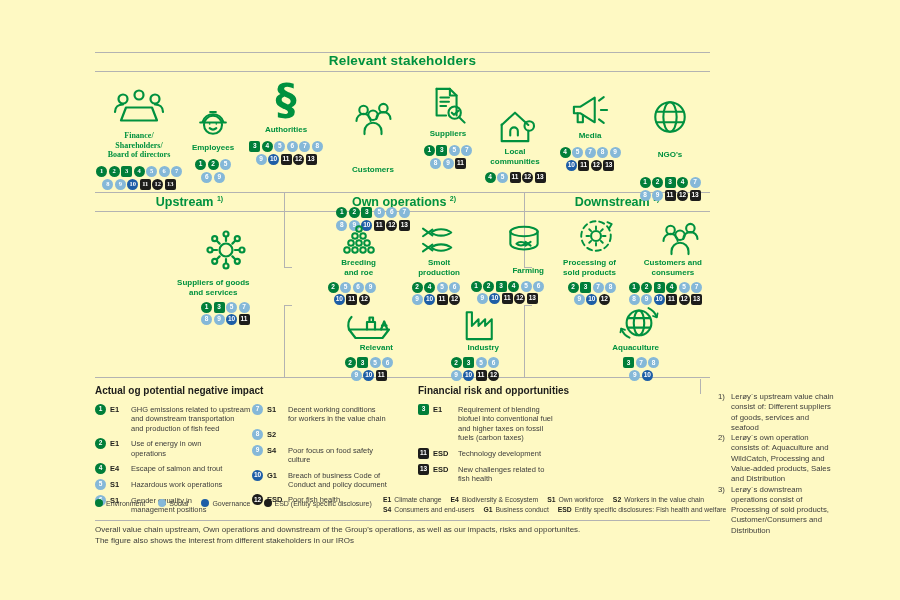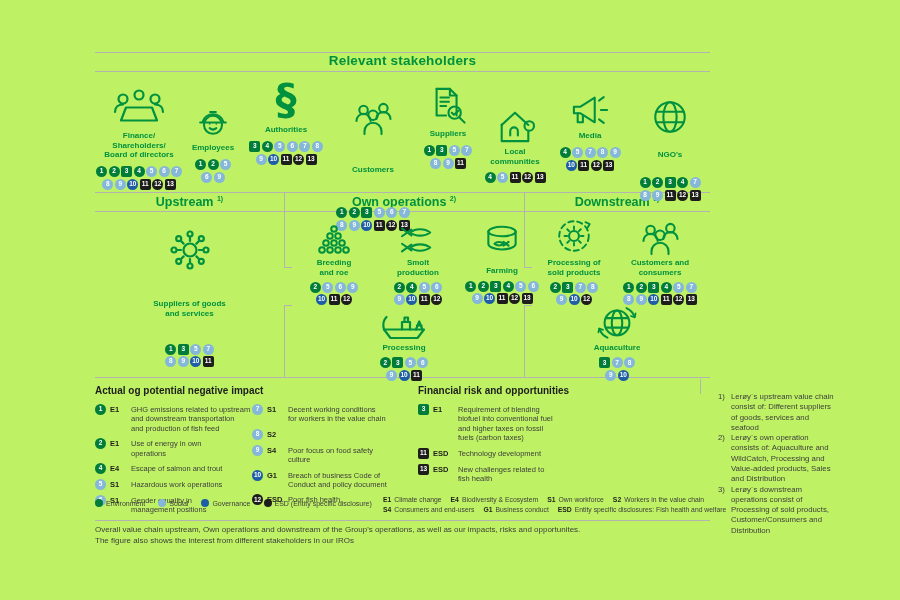--- a/index.html
+++ b/index.html
@@ -1,31 +1,31 @@
 <!DOCTYPE html>
 <html style="--brand: #00913f; --env: #007e39; --soc: #85b8d8; --gov: #1e5ea6; --esd: #1d1d1b;"><head>
 <meta charset="utf-8">
 <style>
   html,body{margin:0;padding:0;background:#ffffff;}
   body{width:900px;height:600px;overflow:hidden;font-family:"Liberation Sans",sans-serif;
        -webkit-font-smoothing:antialiased;}
-  #canvas{position:relative;width:900px;height:600px;background:#bef264;}
+  #canvas{position:relative;width:900px;height:600px;background:#fef9c3;}
 
   .rule{position:absolute;background:#b3b3b2;}
   .h{height:1px;} .v{width:1px;}
   .title-main{position:absolute;left:95px;top:53px;width:615px;text-align:center;
     font-size:13.5px;font-weight:bold;color:var(--brand);letter-spacing:.2px;}
   .sec-head{position:absolute;top:195px;text-align:center;font-size:12.5px;font-weight:bold;color:var(--brand);}
   .sec-head sup{font-size:7px;font-weight:bold;}
 
   
   #stakeholder-row{position:absolute;left:95px;top:78px;width:615px;height:112px;
     display:flex;justify-content:space-between;}
   .sk-cell{display:flex;flex-direction:column;align-items:center;flex:none;}
-  .sk-cell:nth-child(1){width:88px;margin-top:6px;}
+  .sk-cell:nth-child(1){width:88px;margin-top:6px;font-family:Liberation Serif, serif;}
   .sk-cell:nth-child(2){width:58px;margin-top:18px;}
   .sk-cell:nth-child(3){width:86px;margin-top:0px;}
   .sk-cell:nth-child(4){width:86px;margin-top:24px;gap:26px;}
   .sk-cell:nth-child(5){width:62px;margin-top:4px;}
   .sk-cell:nth-child(6){width:70px;margin-top:22px;}
   .sk-cell:nth-child(7){width:78px;margin-top:6px;}
   .sk-cell:nth-child(8){width:80px;margin-top:20px;gap:11px;}
   .sk-ic{height:44px;display:flex;align-items:flex-end;justify-content:center;color:var(--brand);}
   .sk-label{margin-top:3px;font-size:8px;font-weight:bold;color:var(--brand);
     text-align:center;white-space:pre-line;line-height:1.2;}
@@ -38,27 +38,27 @@
   .badge.env{background:var(--env);} .badge.soc{background:var(--soc);}
   .badge.gov{background:var(--gov);} .badge.esd{background:var(--esd);}
 
   
   .vc-col{position:absolute;top:212px;height:165px;}
   #vc-upstream{left:95px;width:189px;display:flex;justify-content:center;}
   #vc-own{left:284px;width:240px;}
   #vc-down{left:524px;width:186px;}
   .vc-row1{display:flex;justify-content:space-between;padding:6px 8px 0 8px;}
   .vc-row2{display:flex;justify-content:center;gap:22px;margin-top:2px;}
-  .vc-cell{display:flex;flex-direction:column;align-items:center;flex:none;width:84px;}
+  .vc-cell{display:flex;flex-direction:column;align-items:flex-end;flex:none;width:84px;}
   .vc-ic{height:38px;display:flex;align-items:flex-end;justify-content:center;color:var(--brand);}
   .vc-row2 .vc-ic{height:34px;}
   .vc-label{margin-top:2px;min-height:18px;display:flex;align-items:flex-end;justify-content:center;
     font-size:8px;font-weight:bold;color:var(--brand);text-align:center;white-space:pre-line;line-height:1.2;}
   .vc-row2 .vc-label{min-height:0;}
-  #vc-upstream .vc-cell{padding-top:14px;width:120px;gap:21px;}
+  #vc-upstream .vc-cell{padding-top:14px;width:120px;}
   #vc-upstream .vc-ic{height:48px;}
   #vc-upstream .vc-label{min-height:0;margin-top:4px;}
   .vc-cell .badge-rows{margin-top:3px;}
   .vc-cell .badge-row{margin-top:1.5px;}
 
   
   .list-title{font-size:10px;font-weight:bold;color:#1d1d1b;margin-bottom:8px;}
   #impacts{position:absolute;left:95px;top:385px;width:322px;}
   #impacts-cols{display:flex;}
   #impacts-col1{width:157px;} #impacts-col2{width:165px;}
@@ -458,32 +458,54 @@
           <div class="vc-ic">
             <svg viewBox="0 0 48 34" width="48" height="34" fill="none" stroke="currentColor" stroke-width="2.2" stroke-linecap="round" stroke-linejoin="round">
               <path d="M4 22.5h40L37.5 31h-27z"></path>
               <path d="M4 22.5C2.5 17 4 12.5 6.5 10"></path>
               <path d="M22 22.5V15h8v7.5"></path>
               <path d="M24.5 15v-4.5h3.5V15"></path>
               <path d="M36 22.5l3.2-8 3.2 8"></path>
               <path d="M37 18.5h4.5"></path>
             </svg>
           </div>
-          <div class="vc-label">Processing</div>
+          <div class="vc-label">Relevant</div>
           <div class="badge-rows">
             <div class="badge-row">
               <span class="badge env">2</span>
               <span class="badge env sq">3</span>
               <span class="badge soc">5</span>
               <span class="badge soc">6</span>
             </div>
             <div class="badge-row">
               <span class="badge soc">9</span>
               <span class="badge gov">10</span>
               <span class="badge esd sq">11</span>
+            </div>
+          </div>
+        </div>
+        <div class="vc-cell">
+          <div class="vc-ic">
+            <svg viewBox="0 0 42 36" width="40" height="34" fill="none" stroke="currentColor" stroke-width="2.2" stroke-linecap="round" stroke-linejoin="round">
+              <path d="M8 34V5.5h5.5V20l7-7v7l7-7v7l7-7V34z"></path>
+            </svg>
+          </div>
+          <div class="vc-label">Industry</div>
+          <div class="badge-rows">
+            <div class="badge-row">
+              <span class="badge env">2</span>
+              <span class="badge env sq">3</span>
+              <span class="badge soc">5</span>
+              <span class="badge soc">6</span>
+            </div>
+            <div class="badge-row">
+              <span class="badge soc">9</span>
+              <span class="badge gov">10</span>
+              <span class="badge esd sq">11</span>
+              <span class="badge esd">12</span>
             </div>
           </div>
         </div>
       </div>
   </div>
   <div id="vc-down" class="vc-col">
     <div class="vc-row1" id="down-row1">
         <div class="vc-cell">
           <div class="vc-ic">
             <svg viewBox="0 0 42 42" width="40" height="40" fill="none" stroke="currentColor" stroke-width="2.2" stroke-linecap="round" stroke-linejoin="round">

